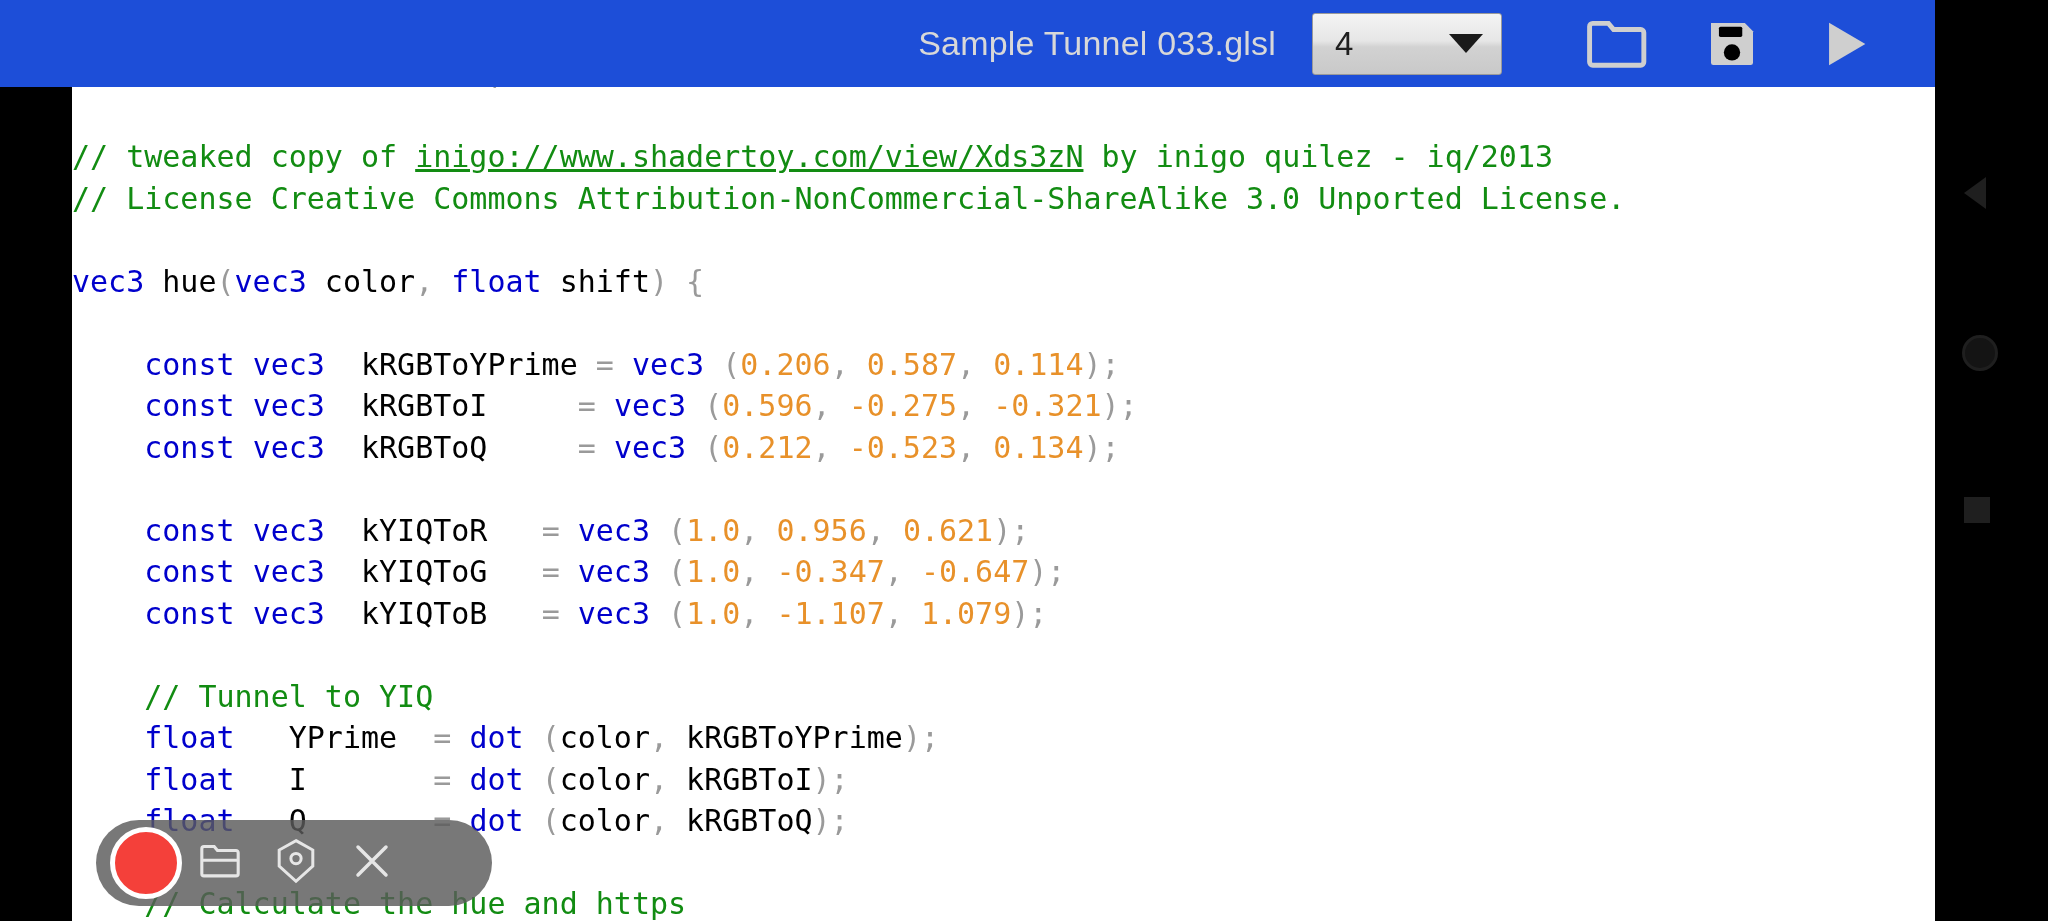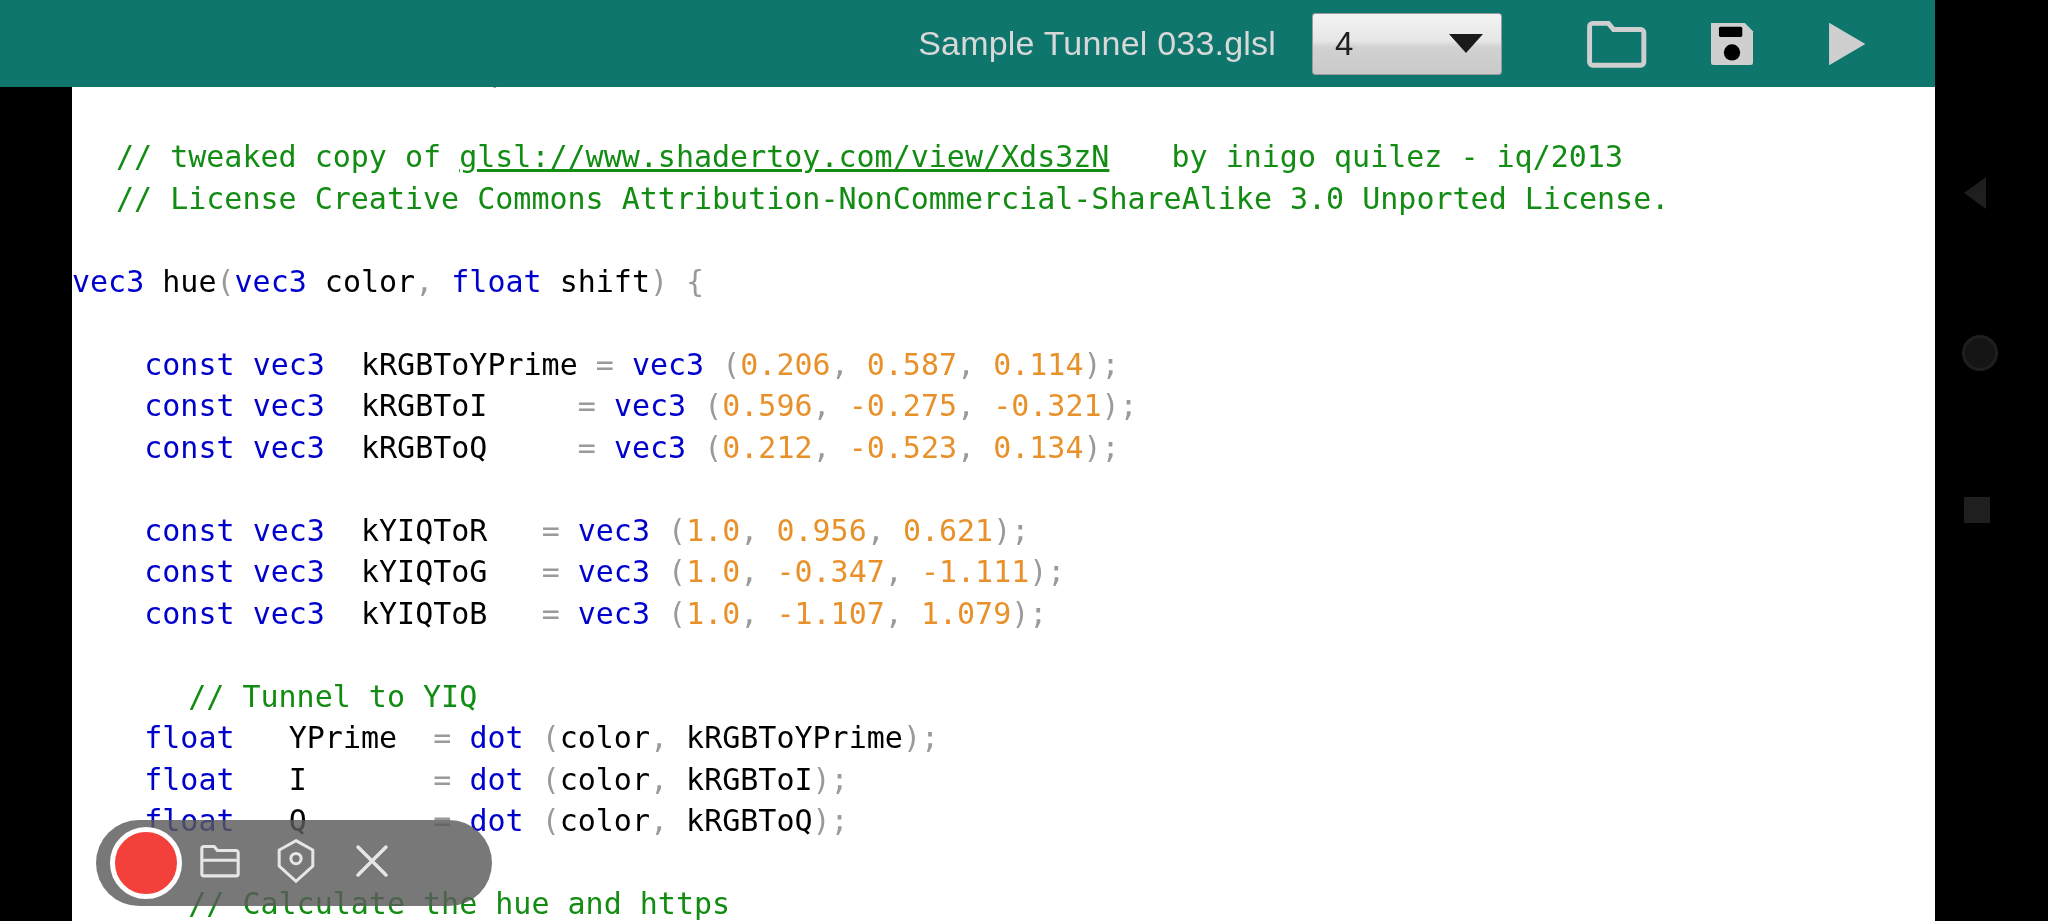--- a/index.html
+++ b/index.html
@@ -14,21 +14,21 @@
     font-family: "Liberation Sans", sans-serif;
     position: relative;
   }
 
   
   #topbar {
     position: absolute;
     left: 0; top: 0;
     width: 2048px;
     height: 87px;
-    background: #0f766e;
+    background: #1d4ed8;
     display: flex;
     align-items: center;
     justify-content: flex-end;
     box-sizing: border-box;
     padding-right: 40px;
   }
   #doc-title {
     color: #d8d8d8;
     font-size: 34px;
     font-family: "Liberation Sans", sans-serif;
@@ -90,21 +90,21 @@
     padding: 0 0 0 0;
     margin: 0;
     font-family: "DejaVu Sans Mono", "Liberation Mono", monospace;
     font-size: 30px;
     line-height: 41.5px;
     white-space: pre;
     color: #000000;
     letter-spacing: 0px;
   }
   .kw   { color: #0000cc; }
-  .cm   { color: #128c12; padding-left: 44px; }
+  .cm   { color: #128c12; }
   .num  { color: #e8912a; }
   .pun  { color: #9a9a9a; }
   .lnk  { color: #128c12; text-decoration: underline; }
 
   
   #recorder-bar {
     position: absolute;
     left: 96px;
     bottom: 15px;
     width: 396px;
@@ -212,31 +212,31 @@
       <svg width="62" height="62" viewBox="0 0 24 24">
         <path fill="#cfcfcf" d="M19.4 13a7.6 7.6 0 0 0 .06-1 7.6 7.6 0 0 0-.07-1l2.03-1.58a.5.5 0 0 0 .12-.63l-1.92-3.32a.5.5 0 0 0-.6-.22l-2.39.96a7.3 7.3 0 0 0-1.72-1l-.36-2.54a.49.49 0 0 0-.5-.42h-3.84a.49.49 0 0 0-.48.42l-.36 2.54c-.62.26-1.2.6-1.73 1l-2.39-.96a.49.49 0 0 0-.6.22L2.74 8.79a.5.5 0 0 0 .12.63L4.88 11a7.93 7.93 0 0 0 0 2l-2.02 1.58a.5.5 0 0 0-.12.63l1.92 3.32c.12.22.38.3.6.22l2.39-.96c.5.39 1.05.73 1.72 1l.36 2.54c.4.24.25.42.5.42h3.84c.25 0 .46-.18.5-.42l.36-2.54c.62-.26 1.2-.6 1.72-1l2.39.96c.22.08.48 0 .6-.22l1.92-3.32a.5.5 0 0 0-.12-.63L19.4 13zM12 15.6A3.6 3.6 0 1 1 12 8.4a3.6 3.6 0 0 1 0 7.2z"></path>
       </svg>
     </span>
   </div>
 </div>
 
 <div id="editor">
   <pre id="code"><span class="kw">uniform</span> <span class="kw">vec2</span> resolution<span class="pun">;</span>
 
-<span class="cm">// tweaked copy of </span><span class="lnk">glsl://www.shadertoy.com/view/Xds3zN</span><span class="cm"> by inigo quilez - iq/2013</span>
+<span class="cm">// tweaked copy of </span><span class="lnk">inigo://www.shadertoy.com/view/Xds3zN</span><span class="cm"> by inigo quilez - iq/2013</span>
 <span class="cm">// License Creative Commons Attribution-NonCommercial-ShareAlike 3.0 Unported License.</span>
 
 <span class="kw">vec3</span> hue<span class="pun">(</span><span class="kw">vec3</span> color<span class="pun">,</span> <span class="kw">float</span> shift<span class="pun">) {</span>
 
     <span class="kw">const</span> <span class="kw">vec3</span>  kRGBToYPrime <span class="pun">=</span> <span class="kw">vec3</span> <span class="pun">(</span><span class="num">0.206</span><span class="pun">,</span> <span class="num">0.587</span><span class="pun">,</span> <span class="num">0.114</span><span class="pun">);</span>
     <span class="kw">const</span> <span class="kw">vec3</span>  kRGBToI     <span class="pun">=</span> <span class="kw">vec3</span> <span class="pun">(</span><span class="num">0.596</span><span class="pun">,</span> <span class="num">-0.275</span><span class="pun">,</span> <span class="num">-0.321</span><span class="pun">);</span>
     <span class="kw">const</span> <span class="kw">vec3</span>  kRGBToQ     <span class="pun">=</span> <span class="kw">vec3</span> <span class="pun">(</span><span class="num">0.212</span><span class="pun">,</span> <span class="num">-0.523</span><span class="pun">,</span> <span class="num">0.134</span><span class="pun">);</span>
 
     <span class="kw">const</span> <span class="kw">vec3</span>  kYIQToR   <span class="pun">=</span> <span class="kw">vec3</span> <span class="pun">(</span><span class="num">1.0</span><span class="pun">,</span> <span class="num">0.956</span><span class="pun">,</span> <span class="num">0.621</span><span class="pun">);</span>
-    <span class="kw">const</span> <span class="kw">vec3</span>  kYIQToG   <span class="pun">=</span> <span class="kw">vec3</span> <span class="pun">(</span><span class="num">1.0</span><span class="pun">,</span> <span class="num">-0.347</span><span class="pun">,</span> <span class="num">-1.111</span><span class="pun">);</span>
+    <span class="kw">const</span> <span class="kw">vec3</span>  kYIQToG   <span class="pun">=</span> <span class="kw">vec3</span> <span class="pun">(</span><span class="num">1.0</span><span class="pun">,</span> <span class="num">-0.347</span><span class="pun">,</span> <span class="num">-0.647</span><span class="pun">);</span>
     <span class="kw">const</span> <span class="kw">vec3</span>  kYIQToB   <span class="pun">=</span> <span class="kw">vec3</span> <span class="pun">(</span><span class="num">1.0</span><span class="pun">,</span> <span class="num">-1.107</span><span class="pun">,</span> <span class="num">1.079</span><span class="pun">);</span>
 
     <span class="cm">// Tunnel to YIQ</span>
     <span class="kw">float</span>   YPrime  <span class="pun">=</span> <span class="kw">dot</span> <span class="pun">(</span>color<span class="pun">,</span> kRGBToYPrime<span class="pun">);</span>
     <span class="kw">float</span>   I       <span class="pun">=</span> <span class="kw">dot</span> <span class="pun">(</span>color<span class="pun">,</span> kRGBToI<span class="pun">);</span>
     <span class="kw">float</span>   Q       <span class="pun">=</span> <span class="kw">dot</span> <span class="pun">(</span>color<span class="pun">,</span> kRGBToQ<span class="pun">);</span>
 
     <span class="cm">// Calculate the hue and https</span></pre>
 </div>
 

